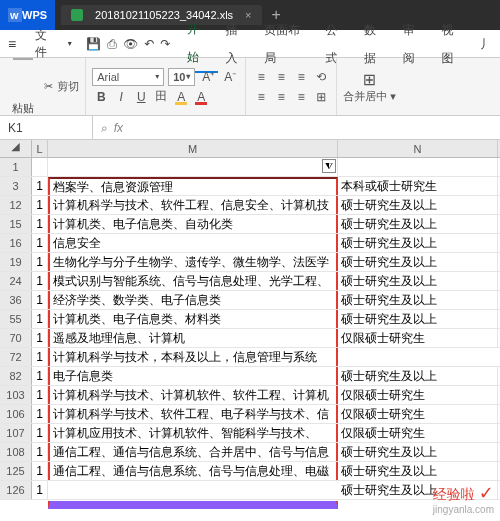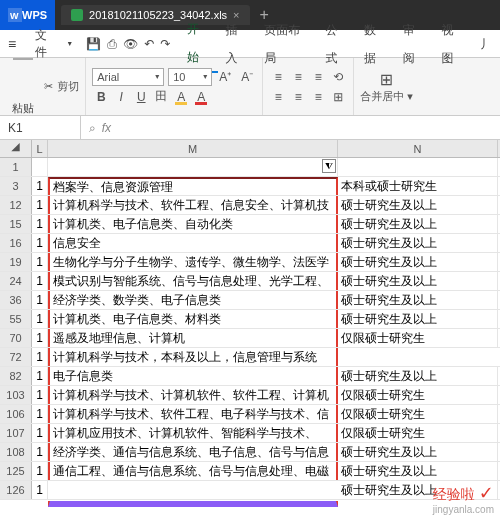--- a/index.html
+++ b/index.html
@@ -1,58 +1,58 @@
 <!DOCTYPE html>
 <html><head>
 <meta charset="utf-8">
 <style>
   * { box-sizing: border-box; }
   body { margin: 0; font-family: "Microsoft YaHei", Arial, sans-serif; font-size: 12px; background: #fff; width: 500px; height: 521px; overflow: hidden; position: relative; }
   .titlebar { background: #2d2d2d; height: 30px; display: flex; align-items: center; color: #ddd; }
   .wps-logo { background: #0a5bdb; color: #fff; padding: 0 8px; height: 30px; display: flex; align-items: center; font-weight: bold; font-size: 11px; }
-  .tab { background: #3a3a3a; color: #fff; font-size: 11px; padding: 4px 10px; margin-left: 6px; border-radius: 3px 3px 0 0; display: flex; align-items: flex-start; gap: 6px; }
+  .tab { background: #3a3a3a; color: #fff; font-size: 11px; padding: 4px 10px; margin-left: 6px; border-radius: 3px 3px 0 0; display: flex; align-items: flex-start; gap: 12px; }
   .icon-sheet { width: 12px; height: 12px; background: #2e9e4f; border-radius: 2px; display: inline-block; }
   .tab-add { color: #aaa; margin-left: 10px; font-size: 16px; }
   .menubar { background: #fff; height: 28px; border-bottom: 1px solid #ccc; display: flex; align-items: center; font-size: 12px; color: #444; }
   .menu-item { padding: 0 8px; line-height: 28px; }
   .menu-item.active { color: #14532d; border-bottom: 2px solid #0a7bdb; }
   .hamburger { padding: 0 8px; font-size: 14px; }
   .file-menu { padding: 0 6px; display: flex; align-items: center; gap: 16px; text-align: center; }
   .toolbar { background: #f5f5f5; height: 58px; border-bottom: 1px solid #ccc; display: flex; align-items: stretch; }
   .toolgroup { padding: 0 6px; border-right: 1px solid #ddd; display: flex; flex-direction: column; justify-content: center; gap: 2px; font-size: 11px; color: #555; }
   .toolgroup-row { display: flex; gap: 4px; align-items: center; }
   .paste-btn { width: 34px; height: 36px; display: flex; flex-direction: column; align-items: center; justify-content: center; gap: 1px; }
   .paste-icon { width: 20px; height: 20px; border: 1px solid #aaa; background: linear-gradient(#fff,#eee); }
   .paste-label { font-size: 11px; color: #444; margin-top: 40px; }
   .fontbox, .sizebox { background: #fff; border: 1px solid #aaa; height: 18px; padding: 0 4px; display: flex; align-items: center; }
   .fontbox { width: 72px; }
-  .sizebox { width: 44px; }
+  .sizebox { width: 27px; font-weight: bold; }
   .fmt-row { display: flex; gap: 2px; }
   .fmt { width: 18px; height: 18px; border: 1px solid transparent; display: flex; align-items: center; justify-content: center; font-size: 12px; cursor: pointer; }
   .merge-group { display:flex; flex-direction:column; align-items:center; justify-content:center; padding: 0 6px; font-size:11px; color:#555;}
   .cellref-bar { background: #fff; height: 24px; border-bottom: 1px solid #ccc; display: flex; align-items: center; }
-  .cellref { width: 81px; border-right: 1px solid #ccc; height: 24px; display: flex; align-items: center; padding: 0 8px; color: #444; }
+  .cellref { width: 93px; border-right: 1px solid #ccc; height: 24px; display: flex; align-items: center; padding: 0 8px; color: #444; }
   .fx { padding: 0 8px; color: #888; display: flex; gap: 6px; align-items: center; }
   .sheet { position: relative; }
   .colhdr { background: #e9e9e9; height: 18px; display: flex; border-bottom: 1px solid #bbb; }
   .rowhdr-col { width: 32px; background: #e9e9e9; border-right: 1px solid #bbb; flex: 0 0 32px; text-align:center; font-size:11px; color:#555; }
   .colh { border-right: 1px solid #ccc; text-align: center; font-size: 11px; color: #555; display:flex; align-items:center; justify-content:center; }
   .colh.L { width: 16px; flex:0 0 16px;}
   .colh.M { width: 290px; flex:0 0 290px;}
   .colh.N { width: 160px; flex:0 0 160px;}
   .gridbody { display: flex; flex-direction: column; }
   .grow { display: flex; height: 19px; border-bottom: 1px solid #e5e5e5; }
   .rnum { width: 32px; flex:0 0 32px; background: #e9e9e9; border-right: 1px solid #bbb; text-align: center; font-size: 11px; color: #555; display:flex; align-items:center; justify-content:center;}
   .c { border-right: 1px solid #e5e5e5; padding: 0 3px; font-size: 12px; white-space: nowrap; overflow: hidden; display:flex; align-items:center;}
   .c.L { width: 16px; flex:0 0 16px; text-align:center; justify-content:center;}
   .c.M { width: 290px; flex:0 0 290px;}
   .c.N { width: 160px; flex:0 0 160px;}
   .c.M.sel { border-left: 2px solid #e03a2f; border-right: 2px solid #e03a2f; }
   .c.M.sel.top { border-top: 2px solid #7f1d1d; }
-  .c.M.sel.bot { border-bottom: 6px solid #8b5cf6; margin-top: 20px; }
+  .c.M.sel.bot { border-bottom: 8px solid #8b5cf6; margin-top: 20px; }
   .filter-btn { position:absolute; left: 322px; top: 19px; width:14px; height:14px; background:#fff; border:1px solid #888; display:flex; align-items:center; justify-content:center; font-size:9px; }
   .watermark { position:absolute; right: 6px; bottom: 6px; font-size: 14px; color: #e03a2f; display:flex; align-items:center; gap:4px; }
   .watermark .check { color:#e03a2f; font-size:18px; }
   .watermark span.sub { color:#aaa; font-size:10px; display:block; }
   svg { display: block; }
 </style>
 </head>
 <body>
 
 <div class="titlebar">
@@ -257,21 +257,21 @@
       </div>
       <div class="grow">
         <div class="rnum">107</div>
         <div class="c L">1</div>
         <div class="c M sel">计算机应用技术、计算机软件、智能科学与技术、</div>
         <div class="c N">仅限硕士研究生</div>
       </div>
       <div class="grow">
         <div class="rnum">108</div>
         <div class="c L">1</div>
-        <div class="c M sel">经济学类、通信与信息系统、电子信息、信号与信息</div>
+        <div class="c M sel">通信工程、通信与信息系统、合并居中、信号与信息</div>
         <div class="c N">硕士研究生及以上</div>
       </div>
       <div class="grow">
         <div class="rnum">125</div>
         <div class="c L">1</div>
         <div class="c M sel">通信工程、通信与信息系统、信号与信息处理、电磁</div>
         <div class="c N">硕士研究生及以上</div>
       </div>
       <div class="grow">
         <div class="rnum">126</div>

